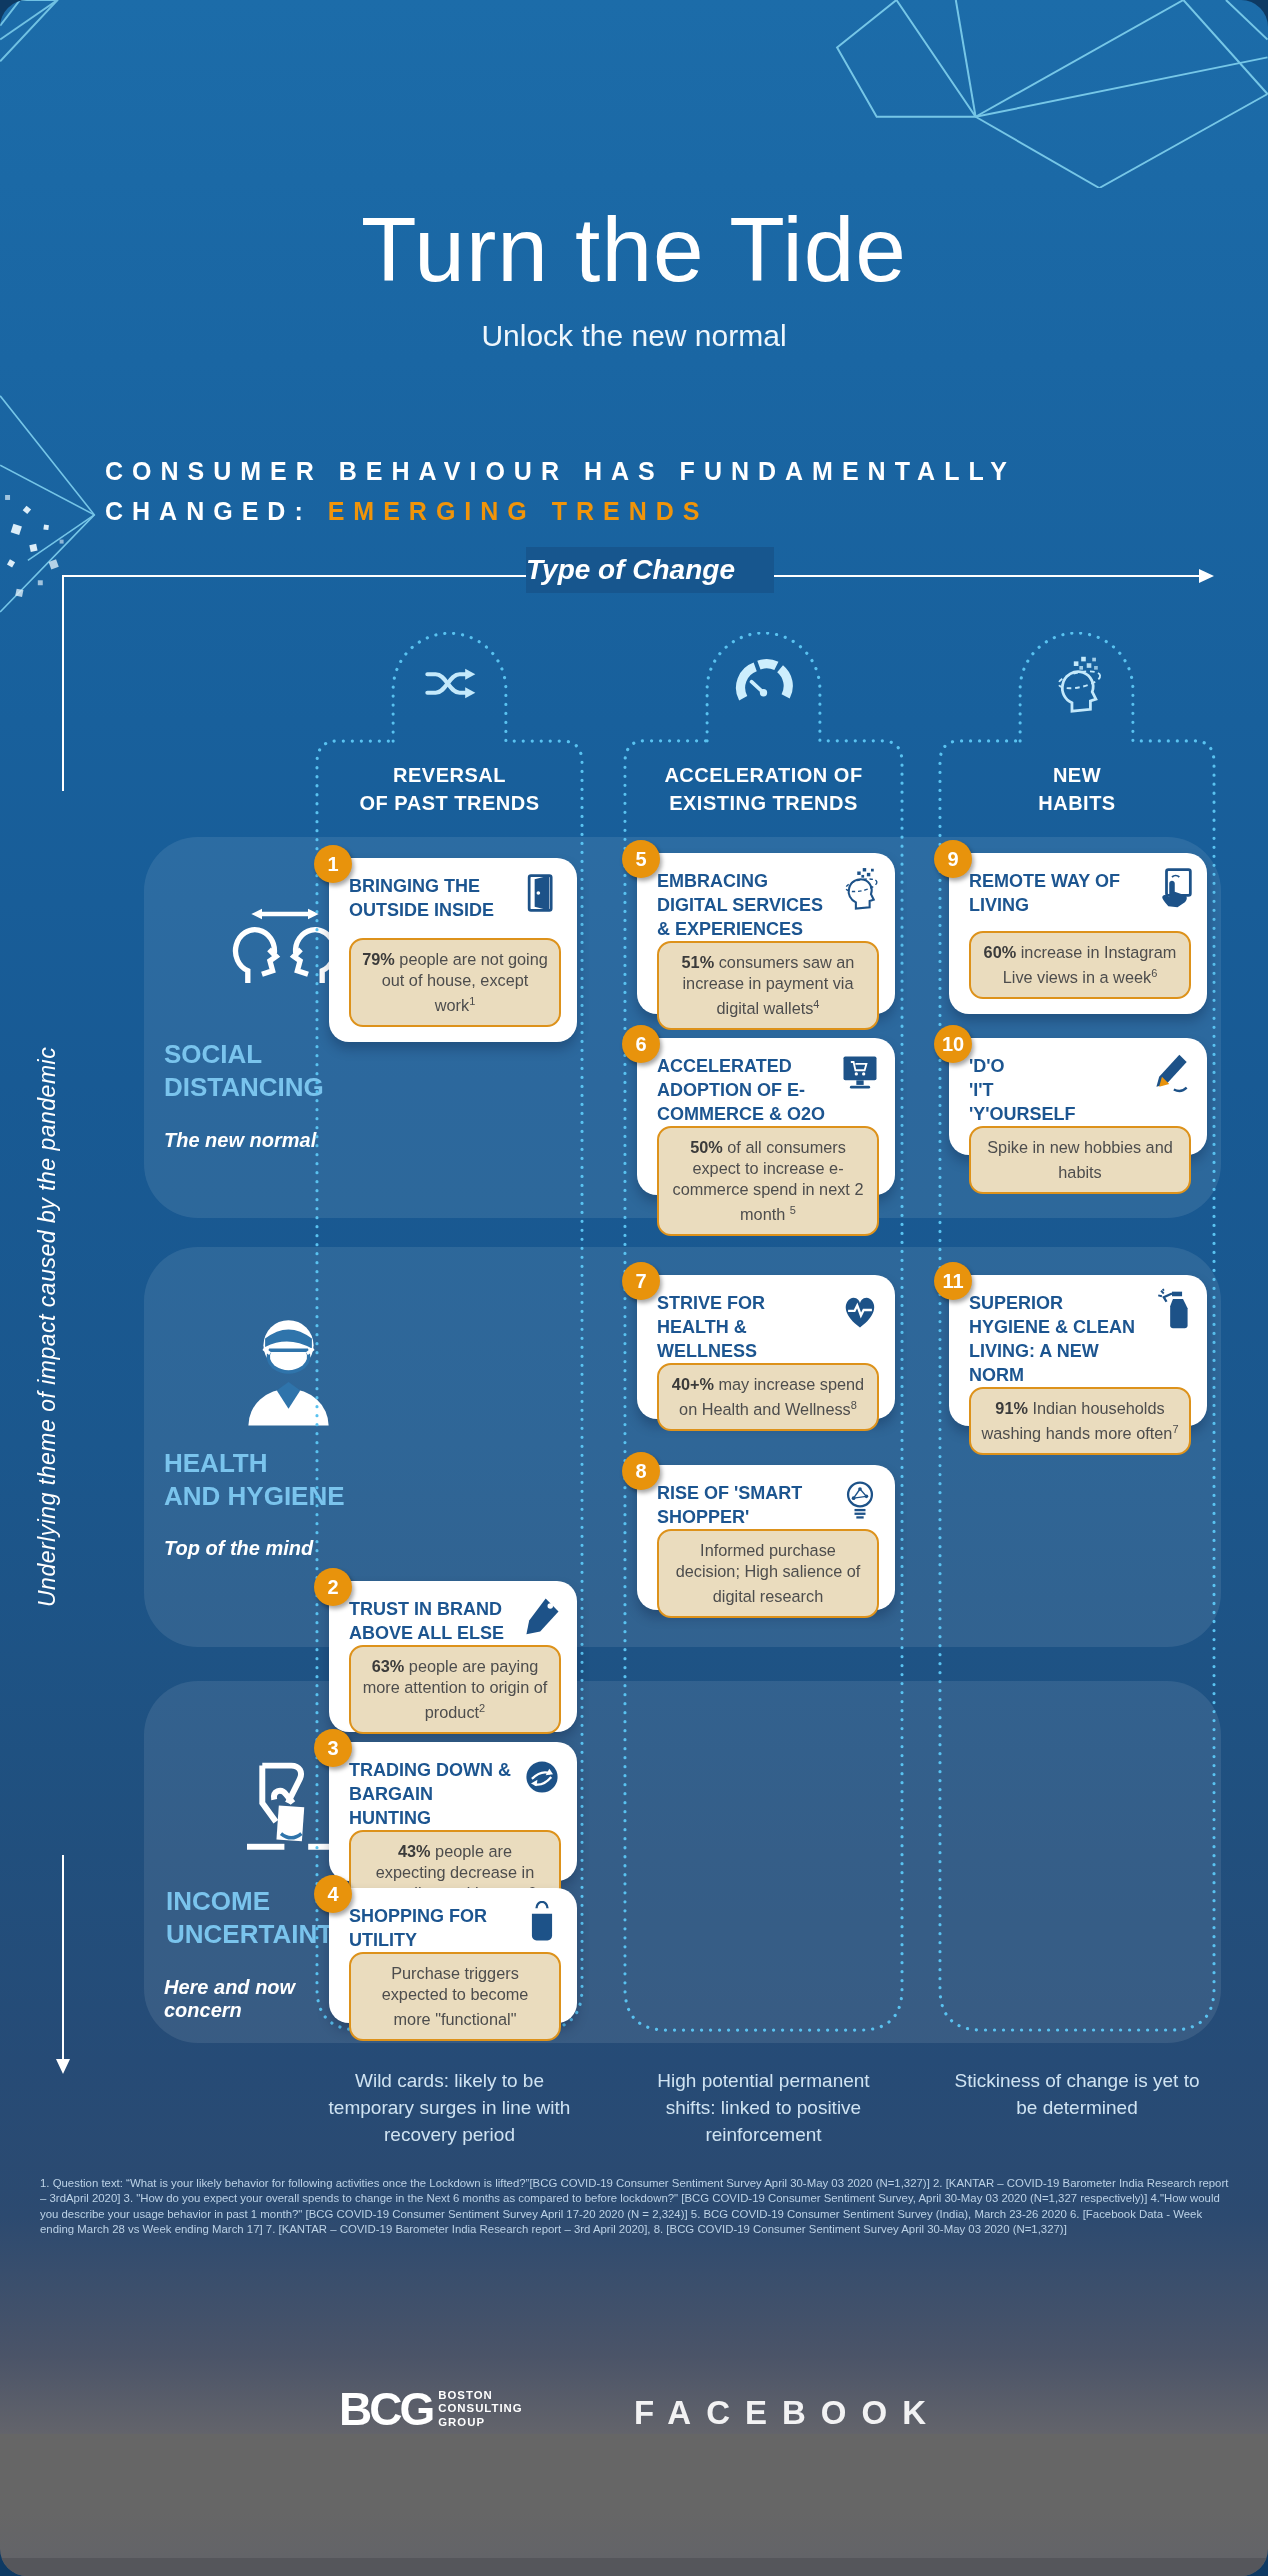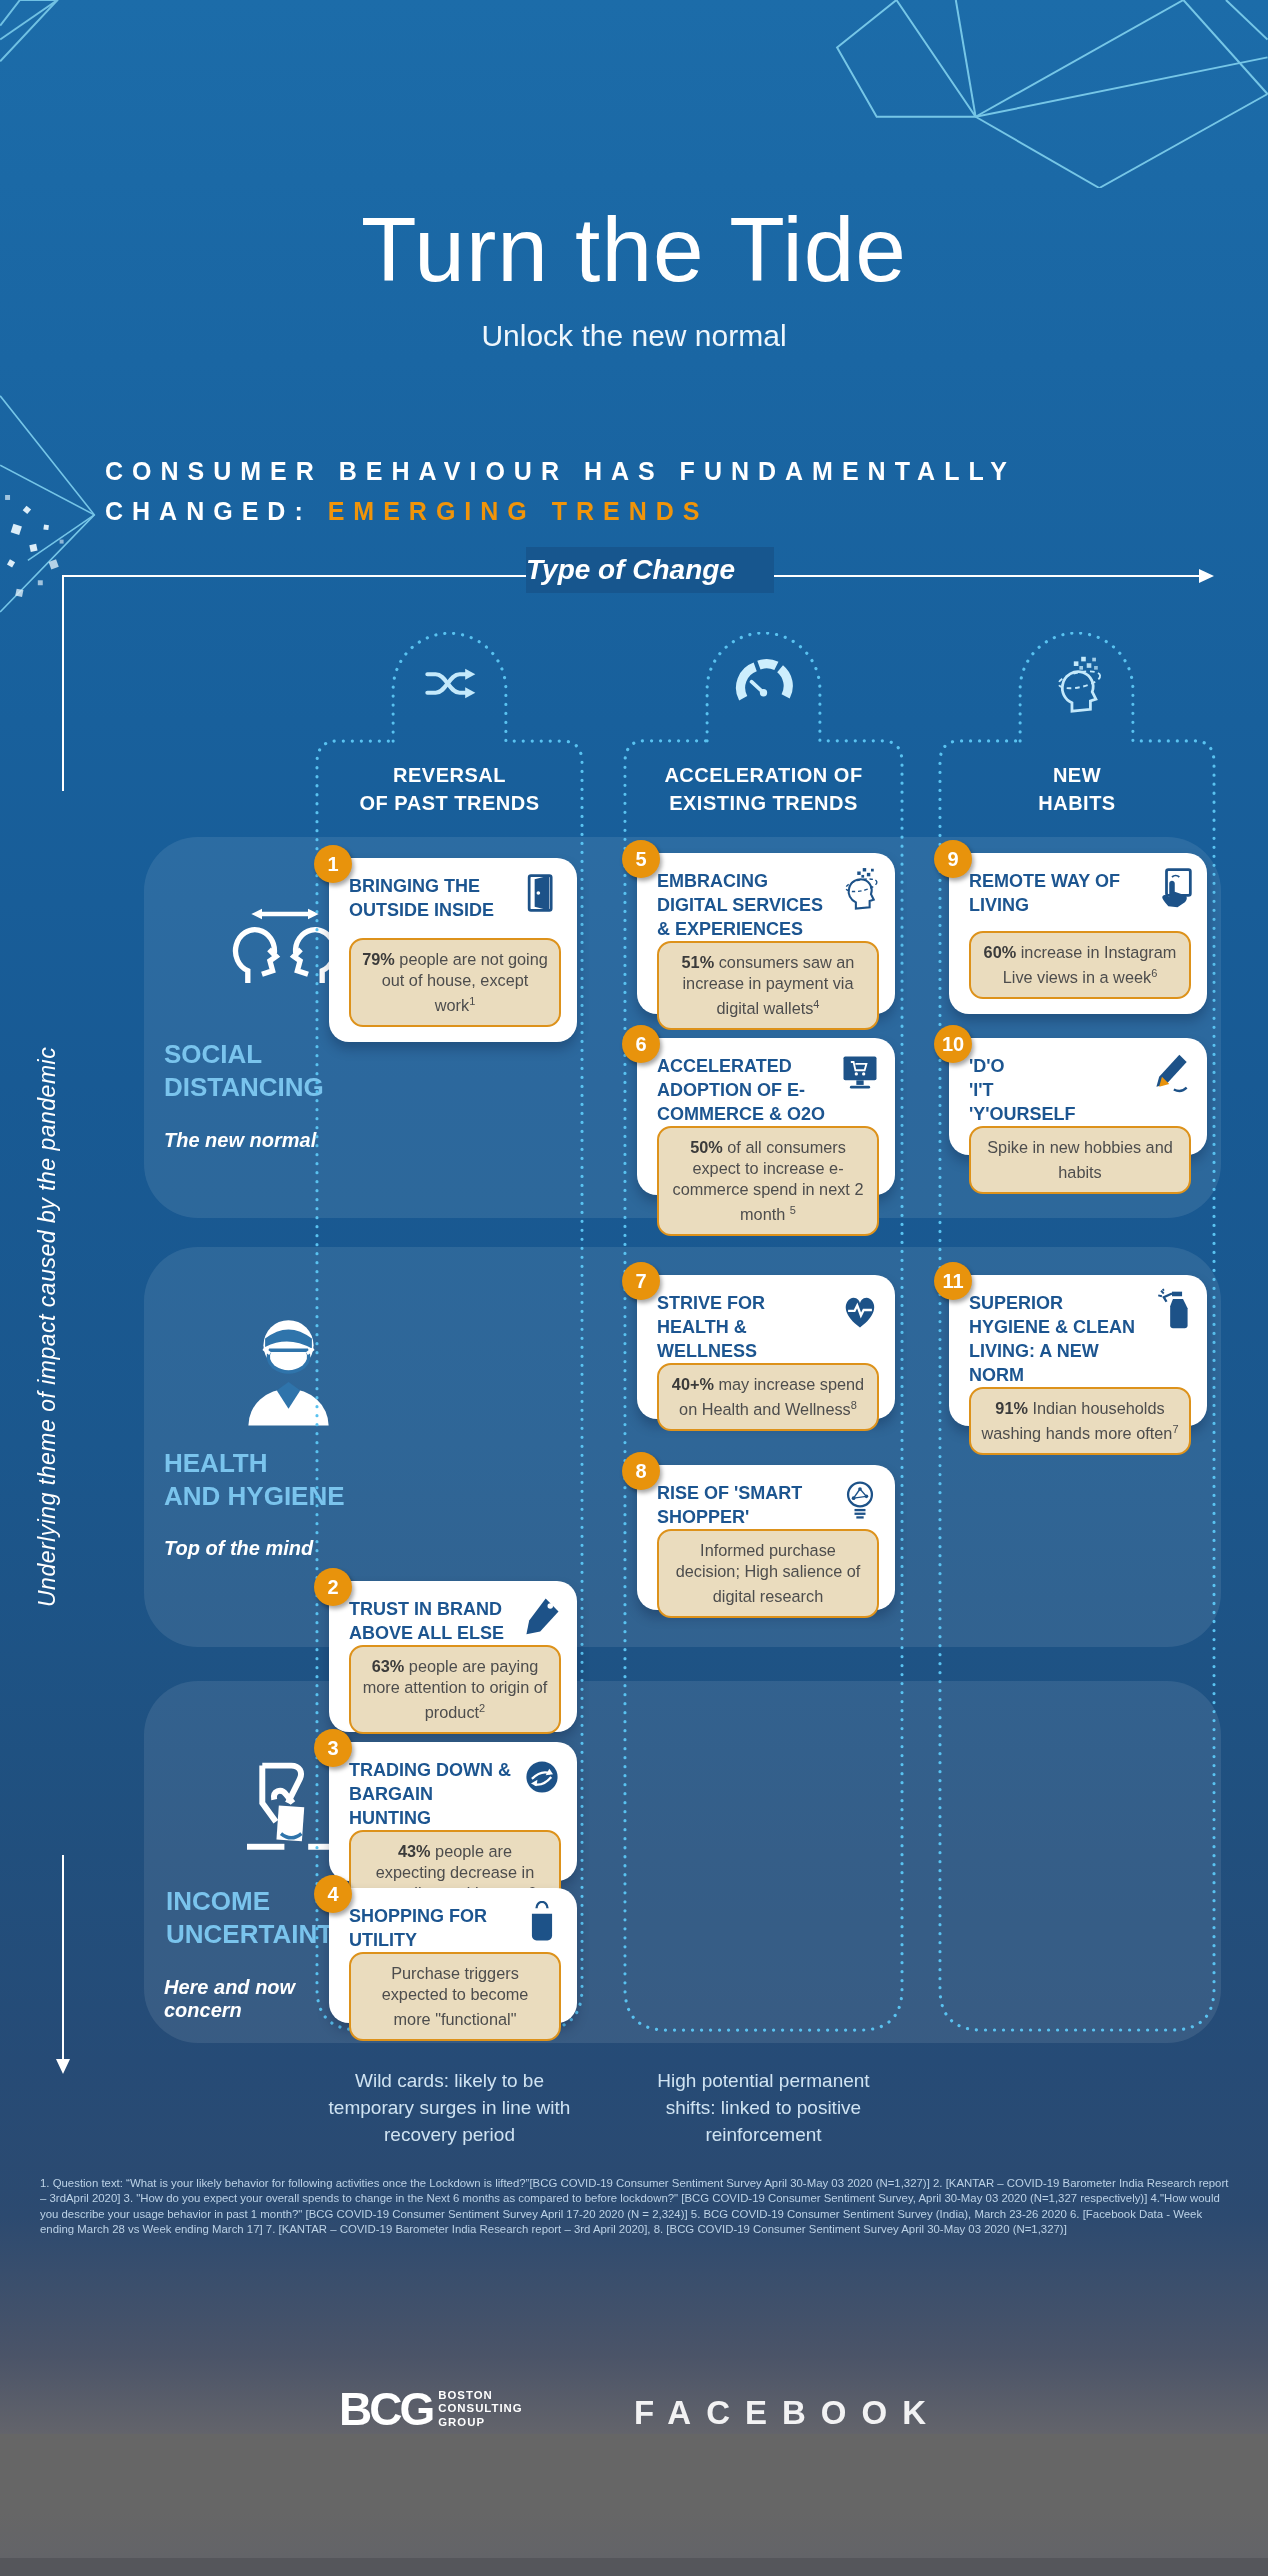--- a/index.html
+++ b/index.html
@@ -3,20 +3,21 @@
 <meta charset="utf-8">
 <style>
   html,body{margin:0;padding:0;background:#0e3a63;}
   .page{
     position:relative;width:1268px;height:2576px;overflow:hidden;
     font-family:"Liberation Sans",sans-serif;
     background:linear-gradient(180deg,
       #1c6ca9 0%, #1a66a3 14%, #18609c 28%, #185a94 42%, #1b578d 56%,
       #20507f 70%, #264b76 80%, #2c4a70 86%, #4b5468 91.5%,
       #63646b 94.5%, #666 0 97.5%, #626369 100%);
+    border-radius:27px;
   }
   .abs{position:absolute;}
   .pre{white-space:pre-line;}
   
   .main-title{left:0;top:198px;width:1268px;text-align:center;color:#fff;
     font-size:91px;font-weight:400;letter-spacing:1px;}
   .sub-title{left:0;top:319px;width:1268px;text-align:center;color:#eef6fc;
     font-size:30px;font-weight:400;}
   .heading{left:105px;top:451px;color:#fff;font-size:25px;font-weight:bold;
     letter-spacing:9px;line-height:40px;}
@@ -434,20 +435,22 @@
     </span>
     <div class="stat"><span class="stat-b"></span><span>Purchase triggers expected to become more "functional"</span><sup></sup></div>
   </div>
 
   <div class="abs note pre" style="left:315px;width:269px;">Wild cards: likely to be
 temporary surges in line with
 recovery period</div>
   <div class="abs note pre" style="left:623px;width:281px;">High potential permanent
 shifts: linked to positive
 reinforcement</div>
+  <div class="abs note pre" style="left:938px;width:278px;">Stickiness of change is yet to
+be determined</div>
 
   <div class="abs footnotes">1. Question text: “What is your likely behavior for following activities once the Lockdown is lifted?”[BCG COVID-19 Consumer Sentiment Survey April 30-May 03 2020 (N=1,327)] 2. [KANTAR – COVID-19 Barometer India Research report – 3rdApril 2020] 3. "How do you expect your overall spends to change in the Next 6 months as compared to before lockdown?" [BCG COVID-19 Consumer Sentiment Survey, April 30-May 03 2020 (N=1,327 respectively)] 4."How would you describe your usage behavior in past 1 month?" [BCG COVID-19 Consumer Sentiment Survey April 17-20 2020 (N = 2,324)] 5. BCG COVID-19 Consumer Sentiment Survey (India), March 23-26 2020 6. [Facebook Data - Week ending March 28 vs Week ending March 17]  7. [KANTAR – COVID-19 Barometer India Research report – 3rd April 2020], 8. [BCG COVID-19 Consumer Sentiment Survey April 30-May 03 2020 (N=1,327)]</div>
 
   <div class="abs bcg">
     <span class="bcg-mark">BCG</span>
     <span class="bcg-text pre">BOSTON
 CONSULTING
 GROUP</span>
   </div>
   <div class="abs fb">FACEBOOK</div>

